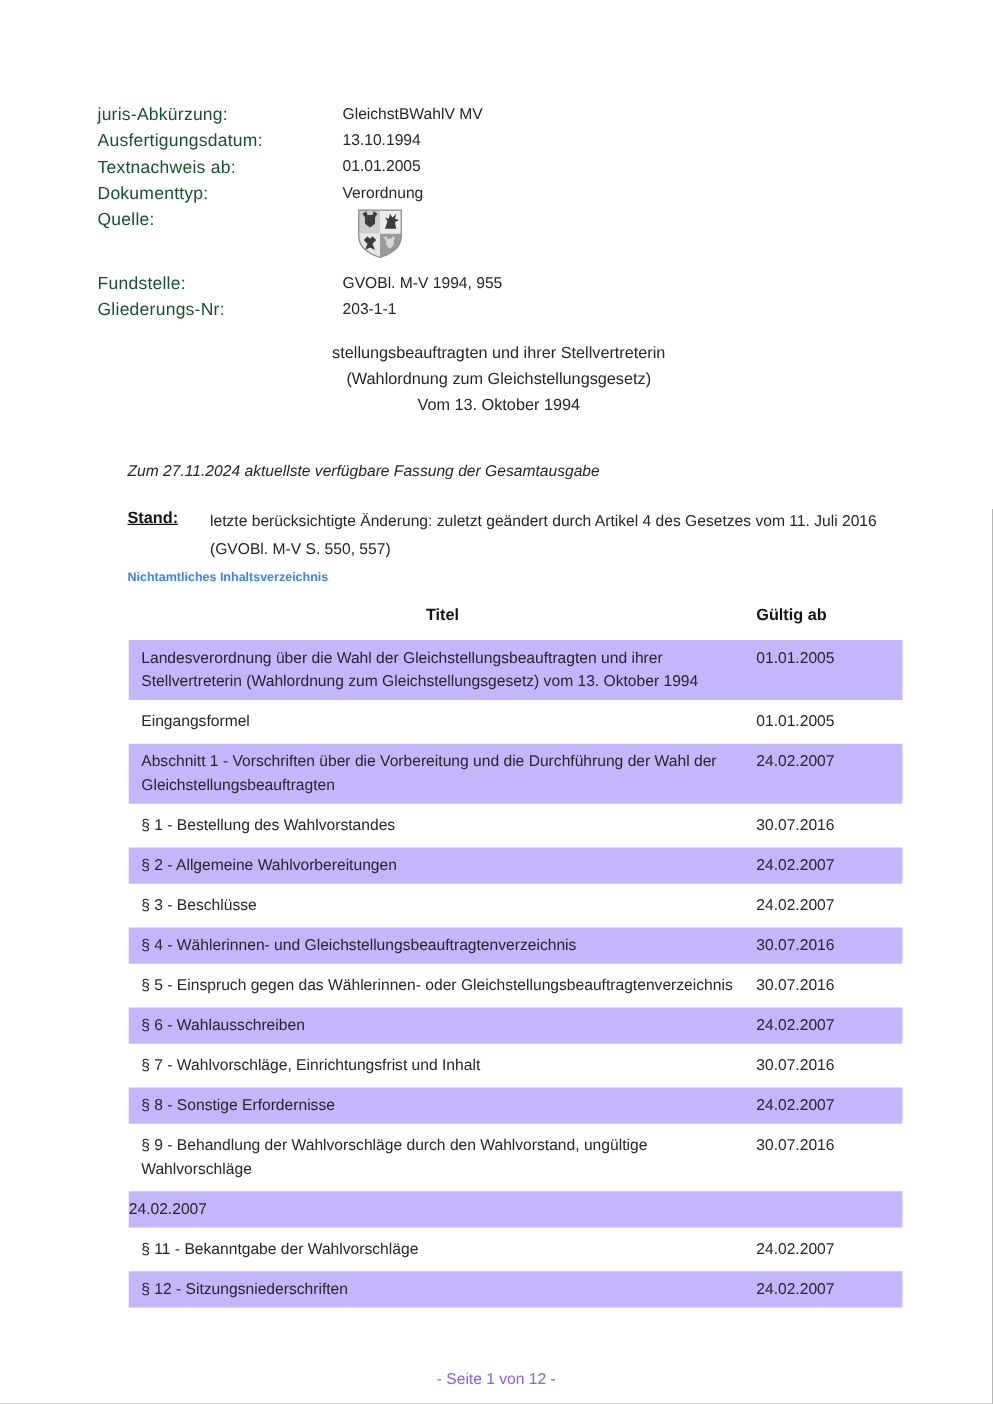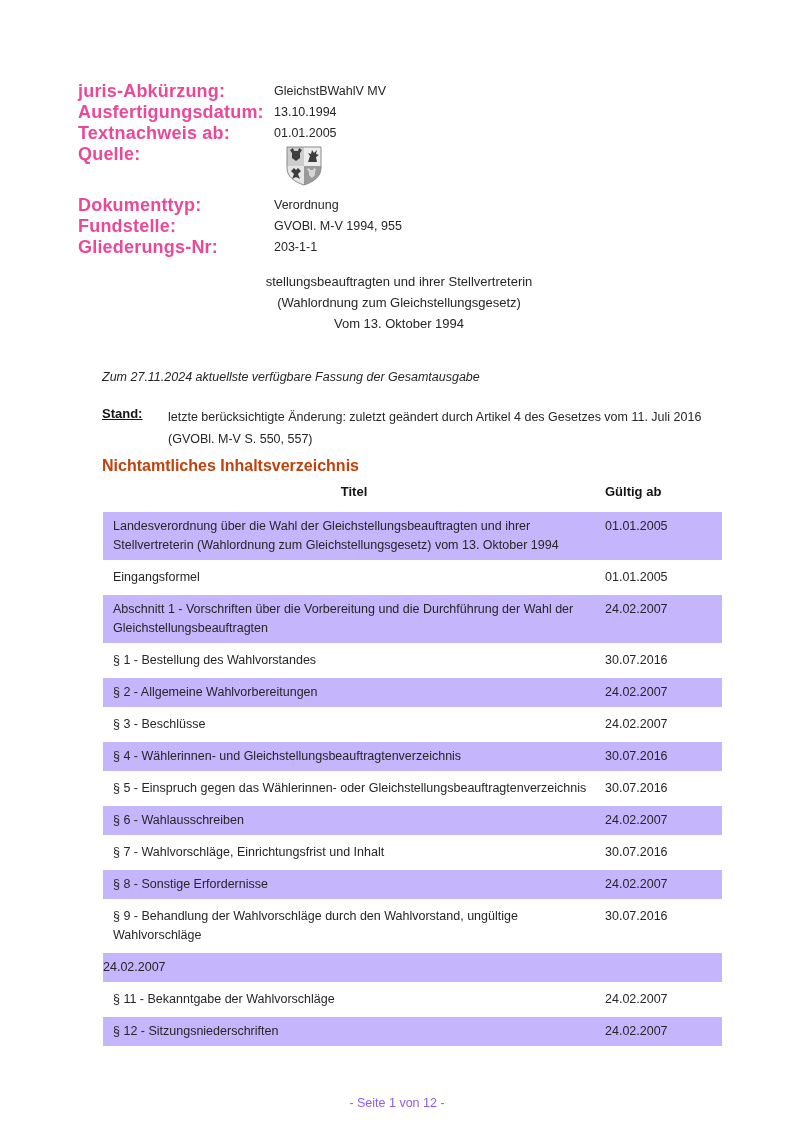--- a/index.html
+++ b/index.html
@@ -9,36 +9,36 @@
     margin:0 auto;
     background:#ffffff;
     font-family:"Liberation Sans","DejaVu Sans",sans-serif;
     color:#262626;
     overflow:hidden;
   }
 
   
   .meta { position:absolute; left:78px; top:84px; }
   .meta-row { display:flex; align-items:flex-start; margin-bottom:7px; }
-  .meta-label { width:196px; font-weight:bold; font-size:18px; line-height:14px; color:#ec4899; letter-spacing:0.2px; }
+  .meta-label { width:196px; font-weight:normal; font-size:14px; line-height:14px; color:#14532d; letter-spacing:0.2px; }
   .meta-value { font-size:12.5px; line-height:14px; color:#262626; }
   .meta-row.quelle { height:44px; }
   .meta-row.quelle .coa { margin-left:11px; margin-top:-2px; }
 
   
   .title-block { position:absolute; left:78px; top:271px; width:642px; text-align:center;
     font-size:13px; line-height:21px; color:#262626; }
 
   .version-note { position:absolute; left:102px; top:370px; font-style:italic; font-size:12.5px; color:#262626; }
 
   .stand { position:absolute; left:102px; top:406px; display:flex; }
   .stand-label { width:66px; font-weight:bold; font-size:13px; text-decoration:underline; color:#141414; }
   .stand-text { width:545px; font-size:12.5px; line-height:22px; color:#262626; }
 
-  .toc-heading { position:absolute; left:102px; top:457px; font-weight:bold; font-size:16px; color:#c2410c; }
+  .toc-heading { position:absolute; left:102px; top:457px; font-weight:bold; font-size:10px; color:#3b82f6; }
 
   
   .toc { position:absolute; left:103px; top:484px; width:619px; }
   .toc-header { display:flex; font-weight:bold; font-size:13px; color:#141414; padding-bottom:13px; }
   .toc-header .hcol-title { flex:1; text-align:center; }
   .toc-header .hcol-date { width:117px; }
   .toc-row { display:flex; margin-bottom:3px; font-size:12.5px; line-height:19px; }
   .toc-row.shaded { background:#c4b5fd; }
   .toc-row .cell-title { flex:1; padding:5px 12px 5px 10px; }
   .toc-row .cell-date { width:117px; padding:5px 0 5px 0; }
@@ -56,20 +56,24 @@
       <div class="meta-value">GleichstBWahlV MV</div>
     </div>
     <div class="meta-row">
       <div class="meta-label">Ausfertigungsdatum:</div>
       <div class="meta-value">13.10.1994</div>
     </div>
     <div class="meta-row">
       <div class="meta-label">Textnachweis ab:</div>
       <div class="meta-value">01.01.2005</div>
     </div>
+    <div class="meta-row">
+      <div class="meta-label">Dokumenttyp:</div>
+      <div class="meta-value">Verordnung</div>
+    </div>
     <div class="meta-row quelle">
       <div class="meta-label">Quelle:</div>
       <div class="meta-value">
         <svg class="coa" width="38" height="41" viewBox="0 0 38 41">
           <defs>
             <clipPath id="shieldClip">
               <path d="M2,2 H36 V23 C36,32 28,37 19,40 C10,37 2,32 2,23 Z"></path>
             </clipPath>
           </defs>
           <g clip-path="url(#shieldClip)">
@@ -82,24 +86,20 @@
 
             <path d="M23,17 l2,-6 -2,-3 3,1 1,-4 2,3 3,-3 -1,4 3,1 -3,2 1,5 z" fill="#3d3d3d"></path>
 
             <path d="M9,23 l2,2 2,-2 3,3 -3,3 2,5 -4,-2 -4,2 2,-5 -3,-3 z" fill="#3d3d3d"></path>
 
             <path d="M22,24 l2,-1 1,2 h3 l1,-2 2,1 -1,3 v3 l-3,3 -3,-3 v-3 z" fill="#d6d6d6"></path>
           </g>
           <path d="M2,2 H36 V23 C36,32 28,37 19,40 C10,37 2,32 2,23 Z" fill="none" stroke="#8a8a8a" stroke-width="1"></path>
         </svg>
       </div>
-    </div>
-    <div class="meta-row">
-      <div class="meta-label">Dokumenttyp:</div>
-      <div class="meta-value">Verordnung</div>
     </div>
     <div class="meta-row">
       <div class="meta-label">Fundstelle:</div>
       <div class="meta-value">GVOBl. M-V 1994, 955</div>
     </div>
     <div class="meta-row">
       <div class="meta-label">Gliederungs-Nr:</div>
       <div class="meta-value">203-1-1</div>
     </div>
   </div>

